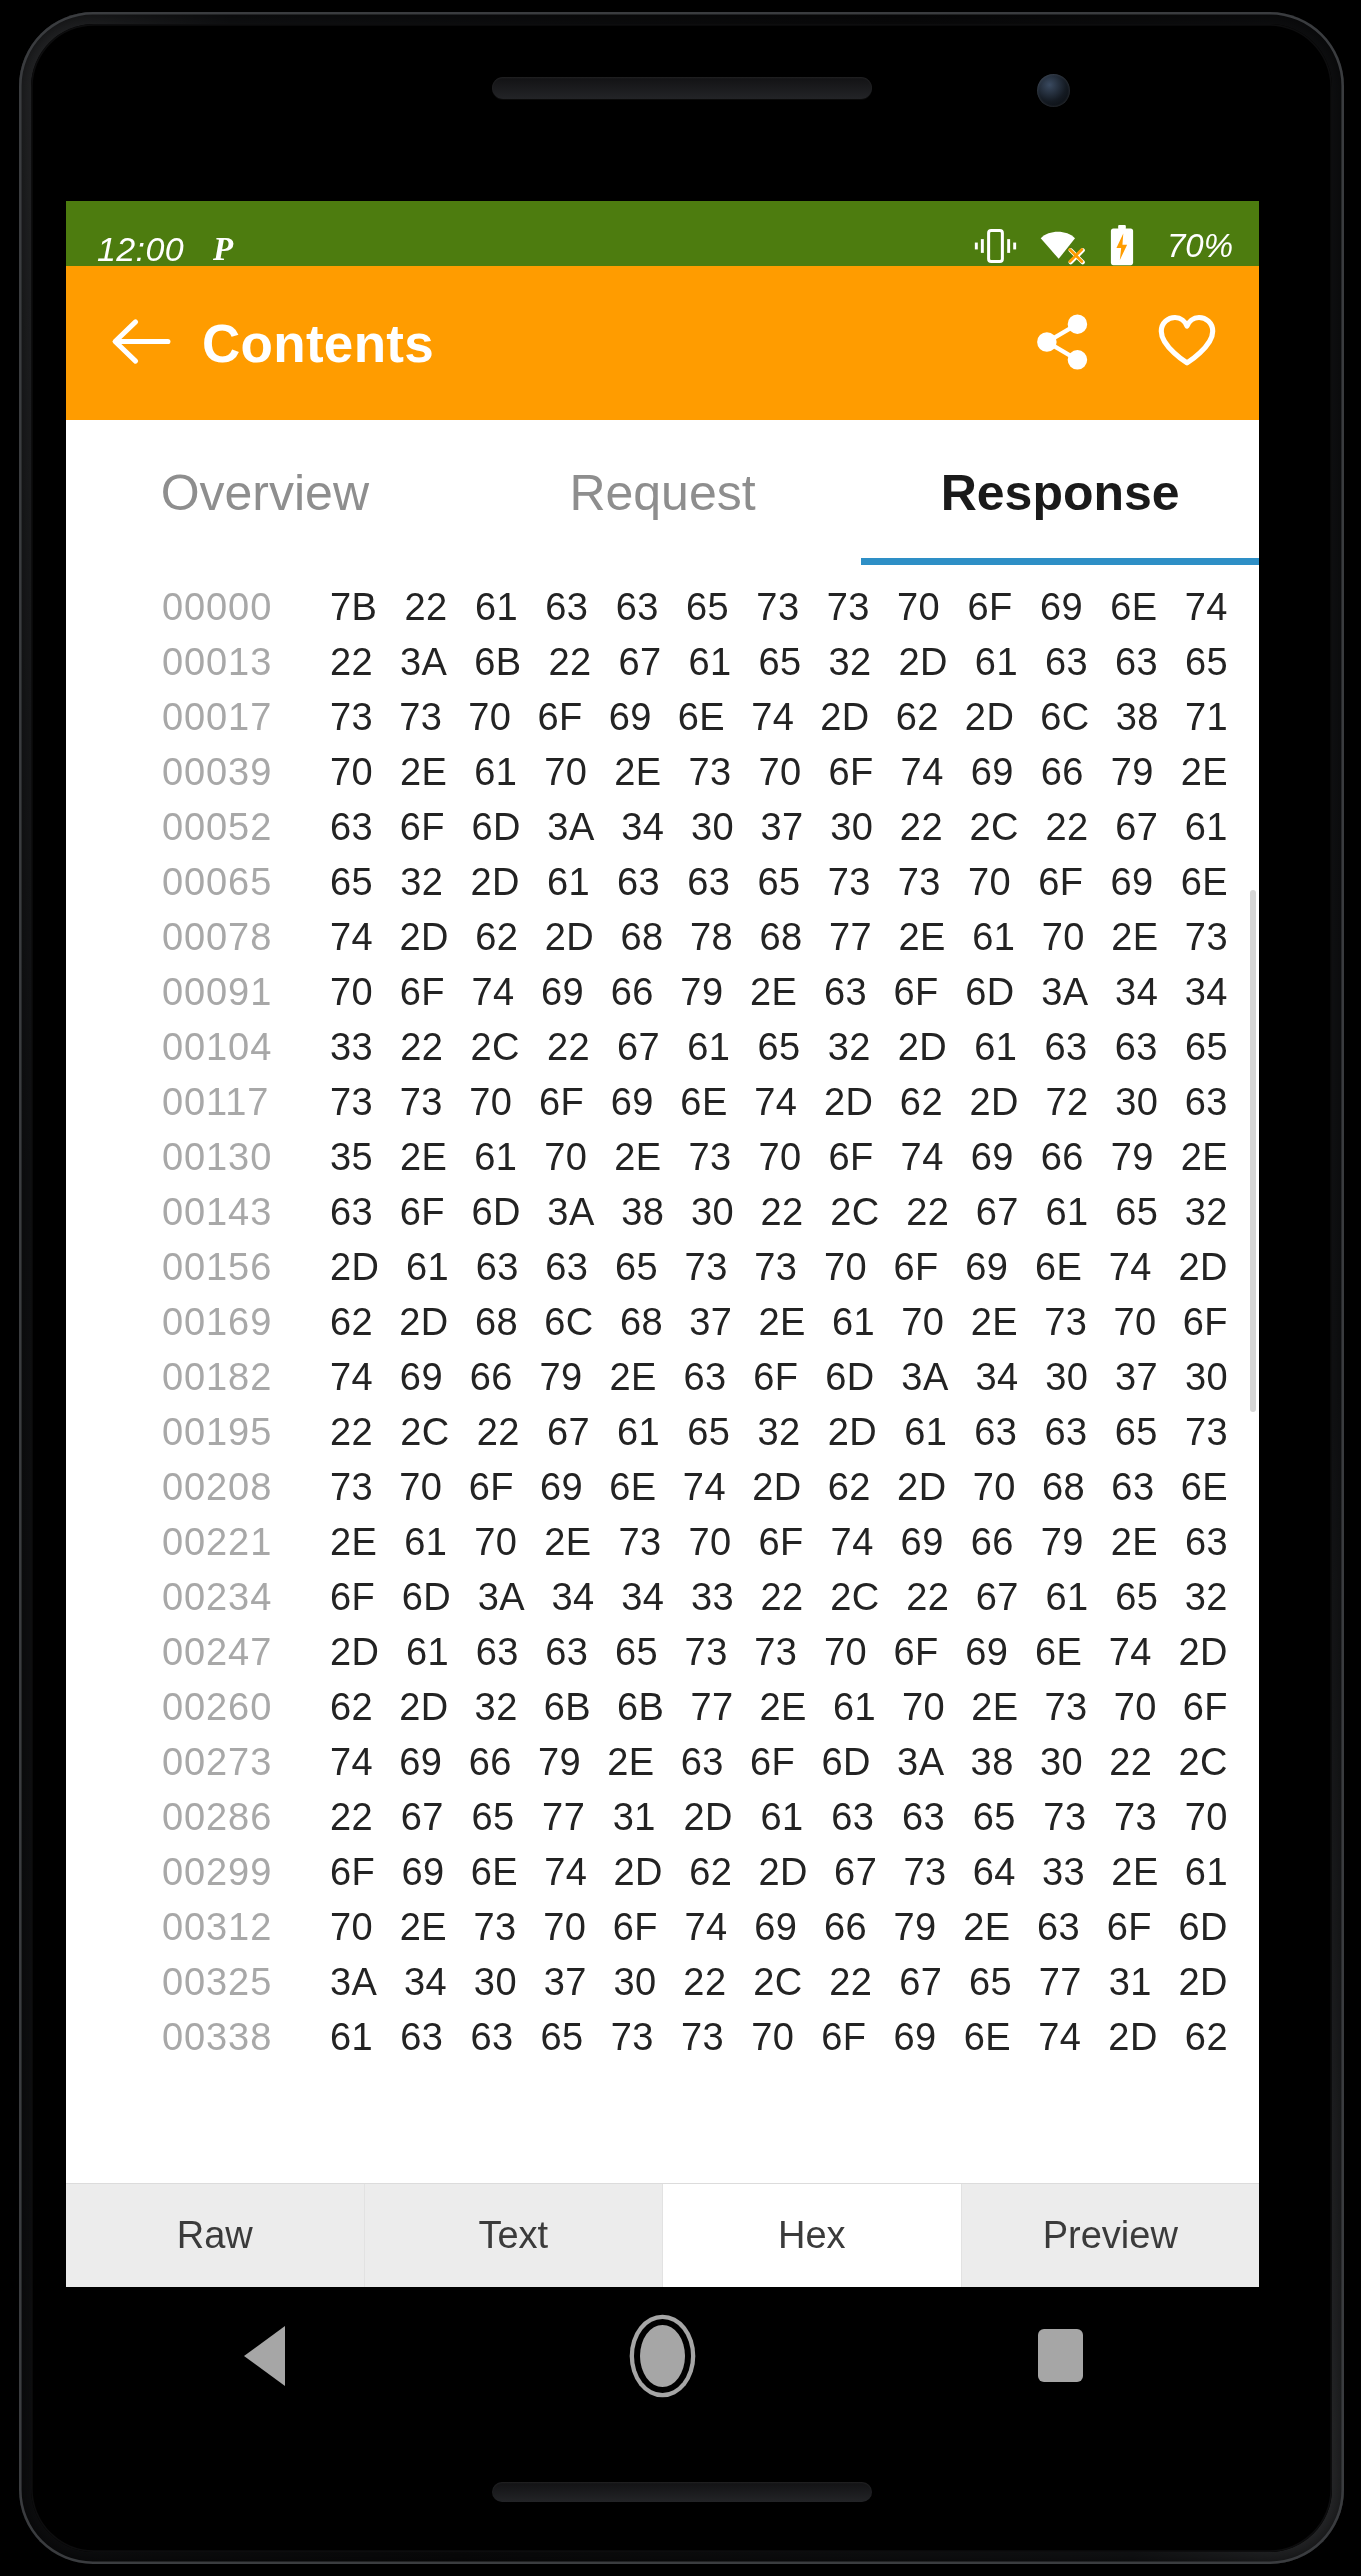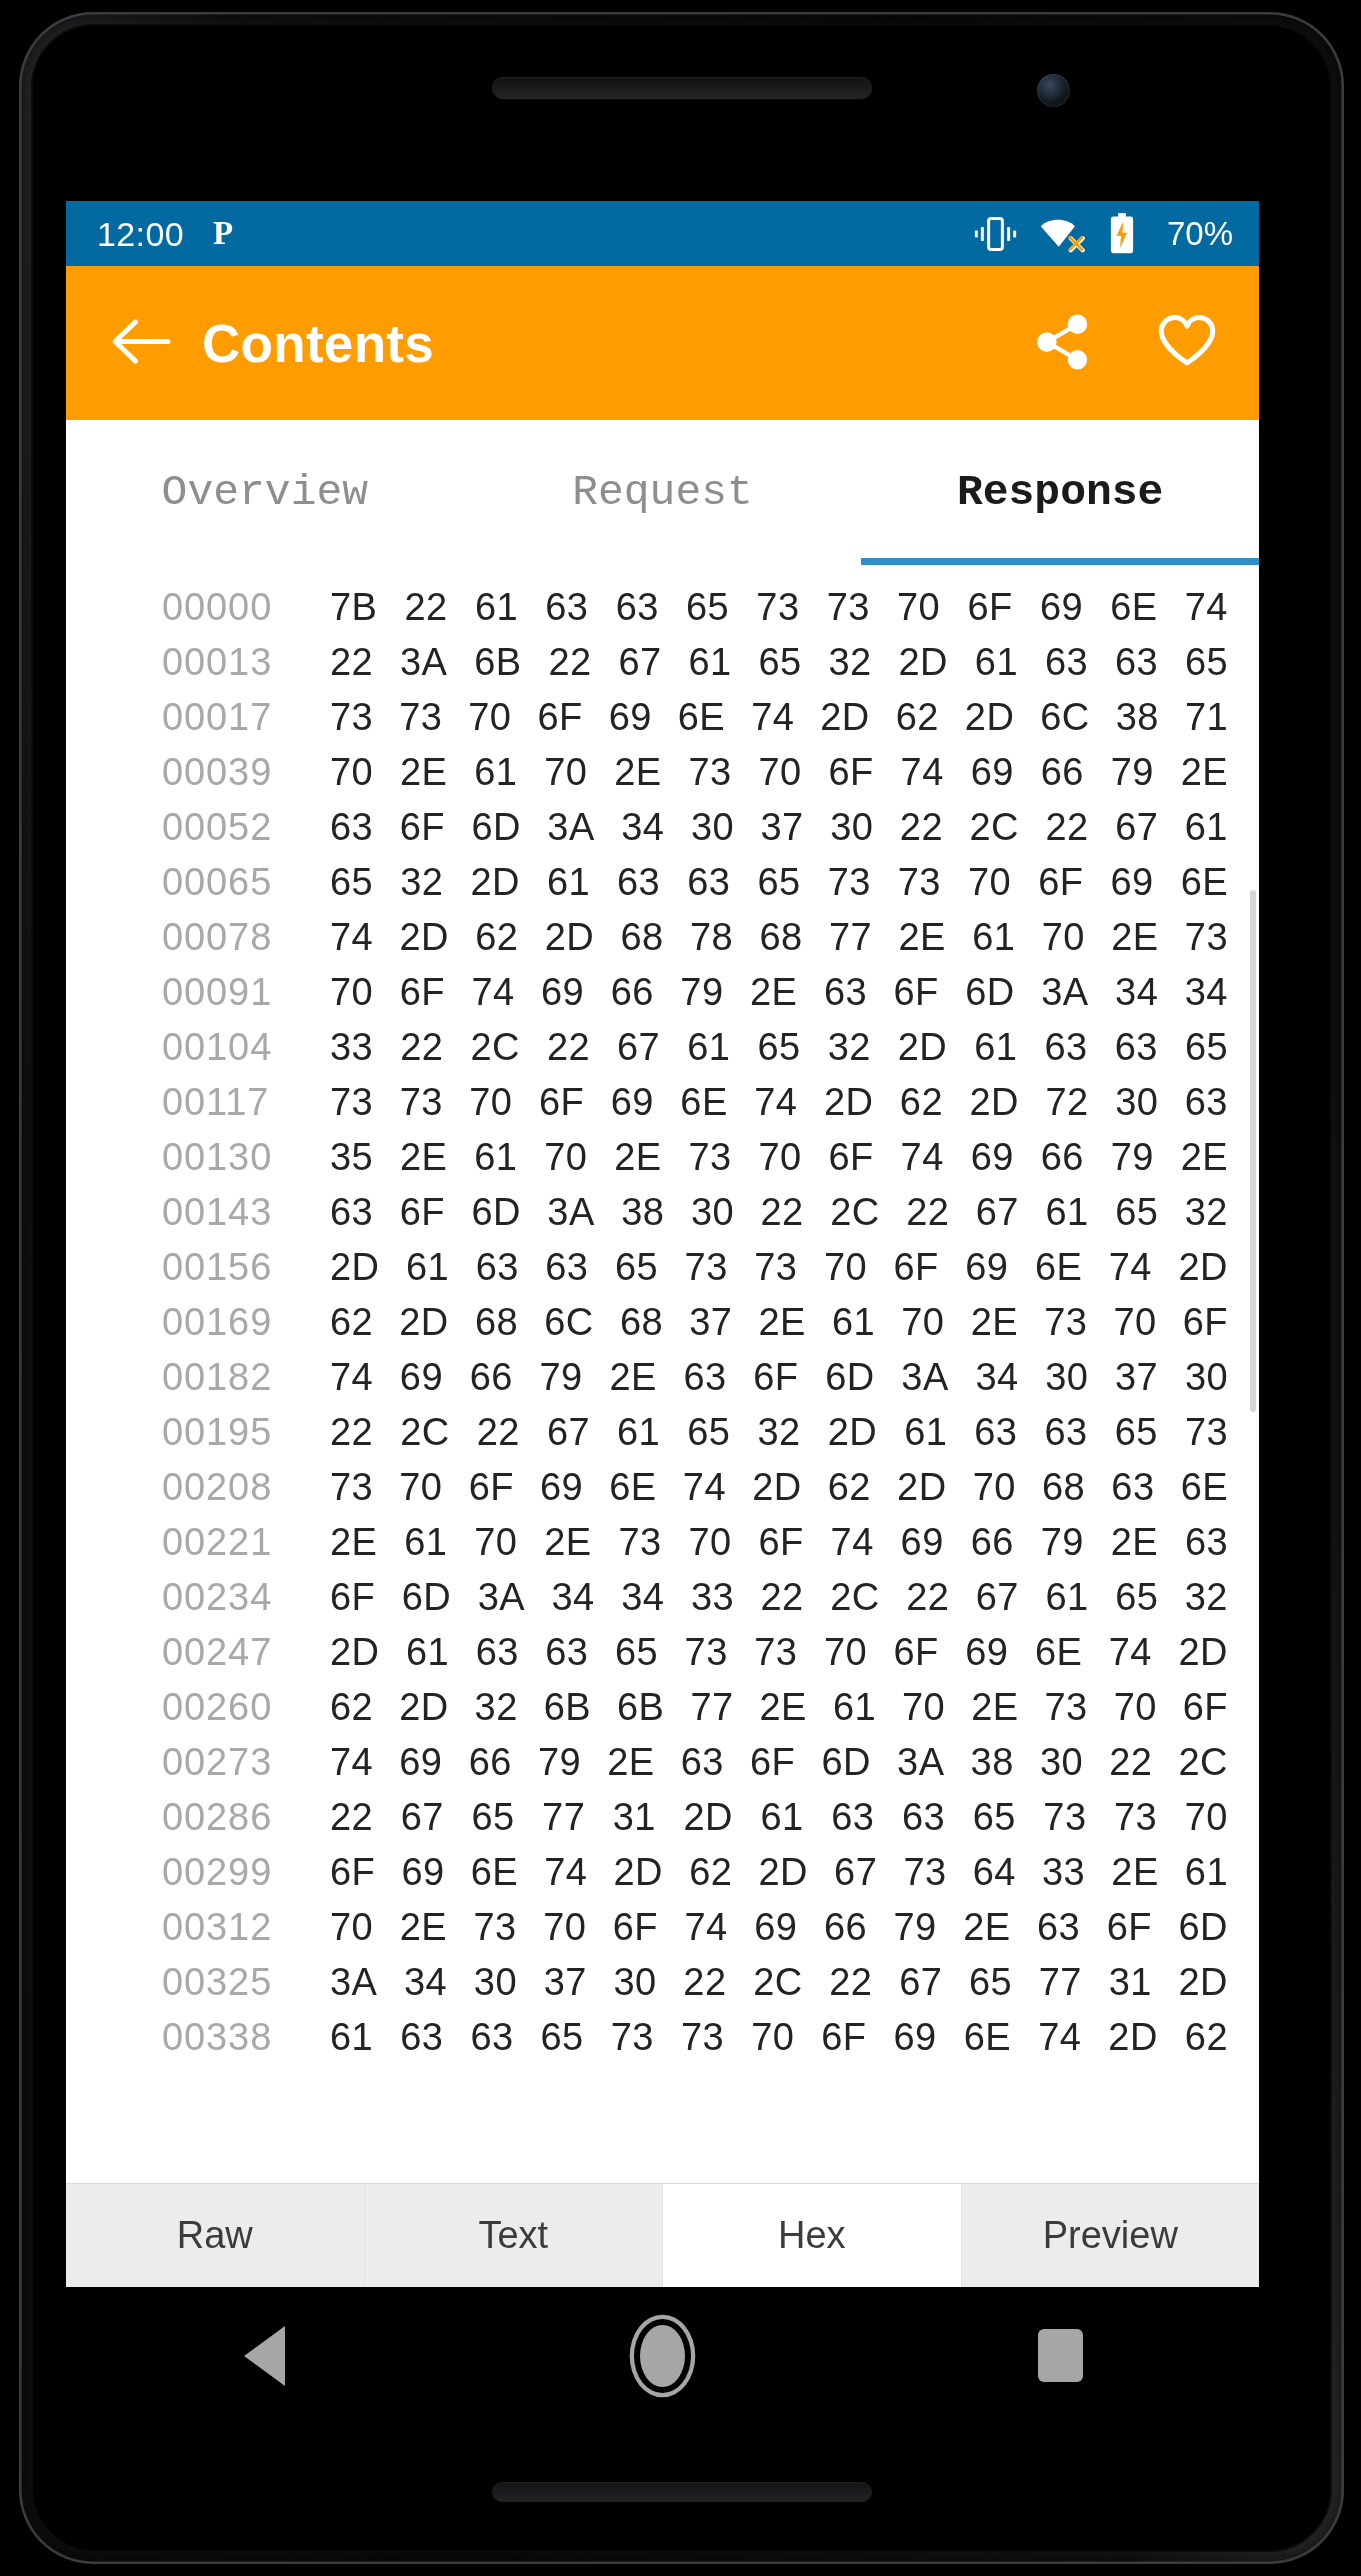--- a/index.html
+++ b/index.html
@@ -66,24 +66,25 @@
     left:66px; top:201px;
     width:1193px; height:2086px;
     background:#ffffff;
     overflow:hidden;
   }
 
   
   #statusbar {
     position:relative;
     height:65px;
-    background:#0369a1;
+    background:#4d7c0f;
     display:flex;
-    align-items:center;
+    align-items:flex-end;
     padding:0 26px 0 31px;
+    font-style:italic;
   }
   #status-left { display:flex; align-items:center; gap:29px; }
   .status-time {
     color:#fff; font-size:34px; font-weight:400; letter-spacing:0.4px;
     line-height:1;
   }
   .status-p {
     color:#fff; font-size:33px; font-weight:800; font-family:"Liberation Serif", serif;
     line-height:1;
   }
@@ -128,26 +129,25 @@
   #tabs {
     height:145px;
     background:#fff;
     display:flex;
     position:relative;
     box-shadow:0 0.9px 0 rgba(0,0,0,.04);
   }
   .tab {
     flex:1;
     display:flex; align-items:center; justify-content:center;
-    font-size:43px;
+    font-size:50px;
     color:#8e8e8e;
     font-weight:400;
     cursor:pointer;
     user-select:none;
-    font-family:Liberation Mono, monospace;
   }
   .tab.active {
     color:#1a1a1a;
     font-weight:700;
   }
   #tab-indicator {
     position:absolute;
     bottom:0;
     height:6.8px;
     background:#2E8FC6;

